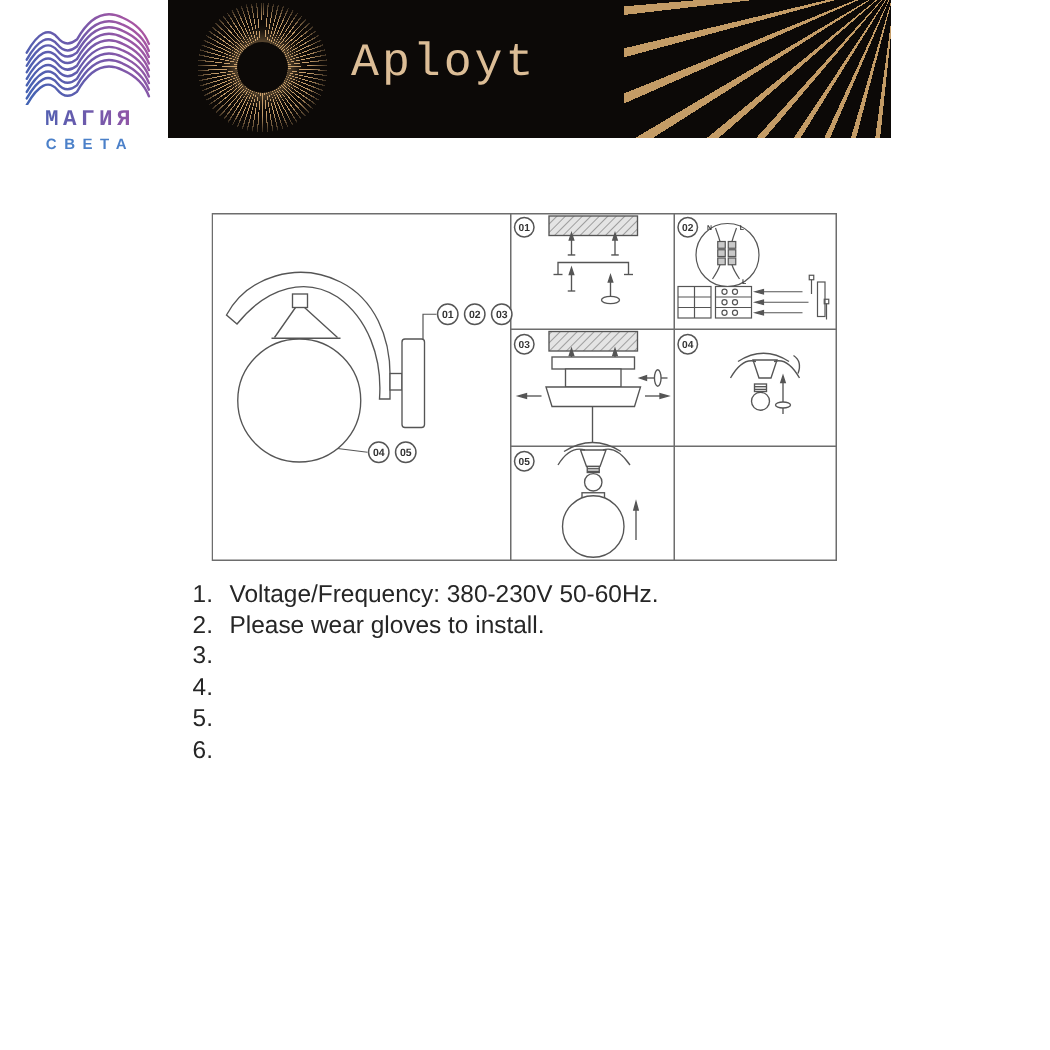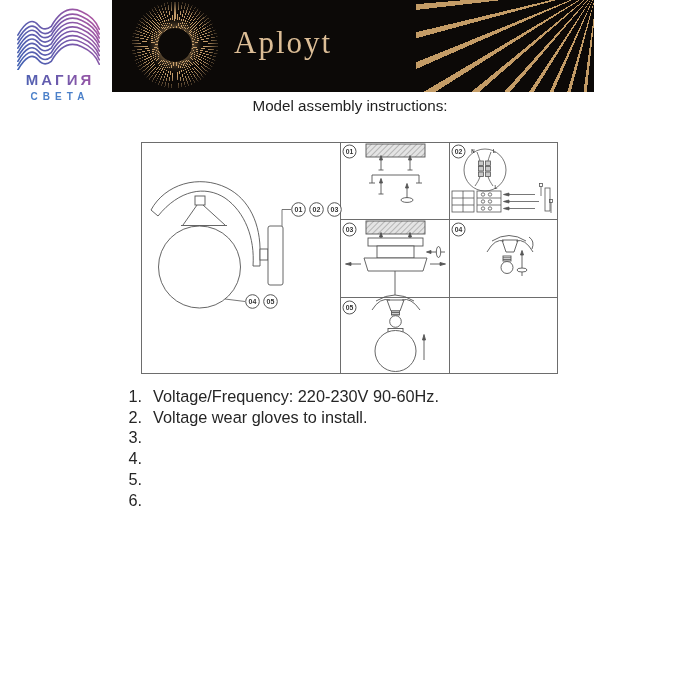--- a/index.html
+++ b/index.html
@@ -3,34 +3,34 @@
 <meta charset="utf-8">
 <style>
   html,body{margin:0;padding:0;background:#ffffff;}
   body{width:700px;height:700px;position:relative;font-family:"Liberation Sans",sans-serif;overflow:hidden;}
 
   
   .shop-logo{position:absolute;left:8px;top:6px;width:104px;height:98px;text-align:center;}
   .shop-logo svg{display:block;margin:0 auto;}
   .shop-title{font-size:15px;font-weight:700;letter-spacing:3px;color:#6a5fae;
     background:linear-gradient(90deg,#3f63b4 0%,#7459ab 55%,#b252a1 100%);
-    -webkit-background-clip:text;background-clip:text;margin-top:1px;}
+    -webkit-background-clip:text;background-clip:text;margin-top:1px;font-family:Liberation Mono, monospace;}
   @supports (-webkit-background-clip:text){.shop-title{-webkit-text-fill-color:transparent;}}
   .shop-sub{font-size:10px;font-weight:700;letter-spacing:5px;color:#4b80c9;margin-top:3px;}
 
   
   .banner{position:absolute;left:112px;top:0;width:482px;height:92px;background:#0c0907;overflow:hidden;}
   .sunburst{position:absolute;left:20px;top:2px;width:86px;height:86px;border-radius:50%;
     background:repeating-conic-gradient(from 0deg,rgba(206,164,112,0.95) 0deg 1.1deg,rgba(12,9,7,0) 1.1deg 4.6deg);}
   .sunburst-fade{position:absolute;left:20px;top:2px;width:86px;height:86px;border-radius:50%;
     background:radial-gradient(circle,rgba(12,9,7,0) 0 52%,rgba(12,9,7,0.82) 72%,#0c0907 82%);}
   .sunburst-core{position:absolute;left:46px;top:28px;width:34px;height:34px;border-radius:50%;
     background:#0c0907;box-shadow:0 0 10px 3px rgba(216,173,114,0.55);}
   .brand{position:absolute;left:122px;top:25px;font-size:31px;color:#dcbd96;letter-spacing:2px;
-    font-family:Liberation Serif, serif;font-weight:400;}
+    font-family:Liberation Mono, monospace;font-weight:400;}
   .banner-rays{position:absolute;right:0;top:0;width:178px;height:92px;
     background:repeating-conic-gradient(from 186deg at 102% -12%,#c49c66 0deg 1.8deg,rgba(12,9,7,0) 1.8deg 8.6deg);}
 
   
   .header{position:absolute;left:0;top:96px;width:700px;text-align:center;color:#1e1e1e;
     font-size:15.2px;line-height:19.5px;font-weight:500;}
 
   
   .figure{position:absolute;left:141px;top:142px;}
 
@@ -69,21 +69,20 @@
 
 <div class="banner">
   <div class="sunburst"></div>
   <div class="sunburst-fade"></div>
   <div class="sunburst-core"></div>
   <div class="brand">Aployt</div>
   <div class="banner-rays"></div>
 </div>
 
 <div class="header">
-  <div>Model assembly instructions:</div>
 </div>
 
 <div class="figure">
 <svg width="417" height="232" viewBox="0 0 417 232">
   <defs>
     <pattern id="hatch" patternUnits="userSpaceOnUse" width="4" height="4" patternTransform="rotate(45)">
       <rect width="4" height="4" fill="#e4e4e4"></rect>
       <line x1="0" y1="0" x2="0" y2="4" stroke="#8f8f8f" stroke-width="1.1"></line>
     </pattern>
   </defs>
@@ -242,25 +241,25 @@
       <line x1="283" y1="218" x2="283" y2="197"></line>
           <path d="M281.5,198 L284.5,198 L283,192.5 Z" fill="#555"></path>
     </g>
   </g>
 </svg>
 </div>
 
 <div class="instructions">
   <div class="instr-row">
     <span class="instr-num">1.</span>
-    <span>Voltage/Frequency: 220-230V 90-60Hz.</span>
+    <span>Voltage/Frequency: 380-230V 50-60Hz.</span>
   </div>
   <div class="instr-row">
     <span class="instr-num">2.</span>
-    <span>Voltage wear gloves to install.</span>
+    <span>Please wear gloves to install.</span>
   </div>
   <div class="instr-row">
     <span class="instr-num">3.</span>
   </div>
   <div class="instr-row">
     <span class="instr-num">4.</span>
   </div>
   <div class="instr-row">
     <span class="instr-num">5.</span>
   </div>

